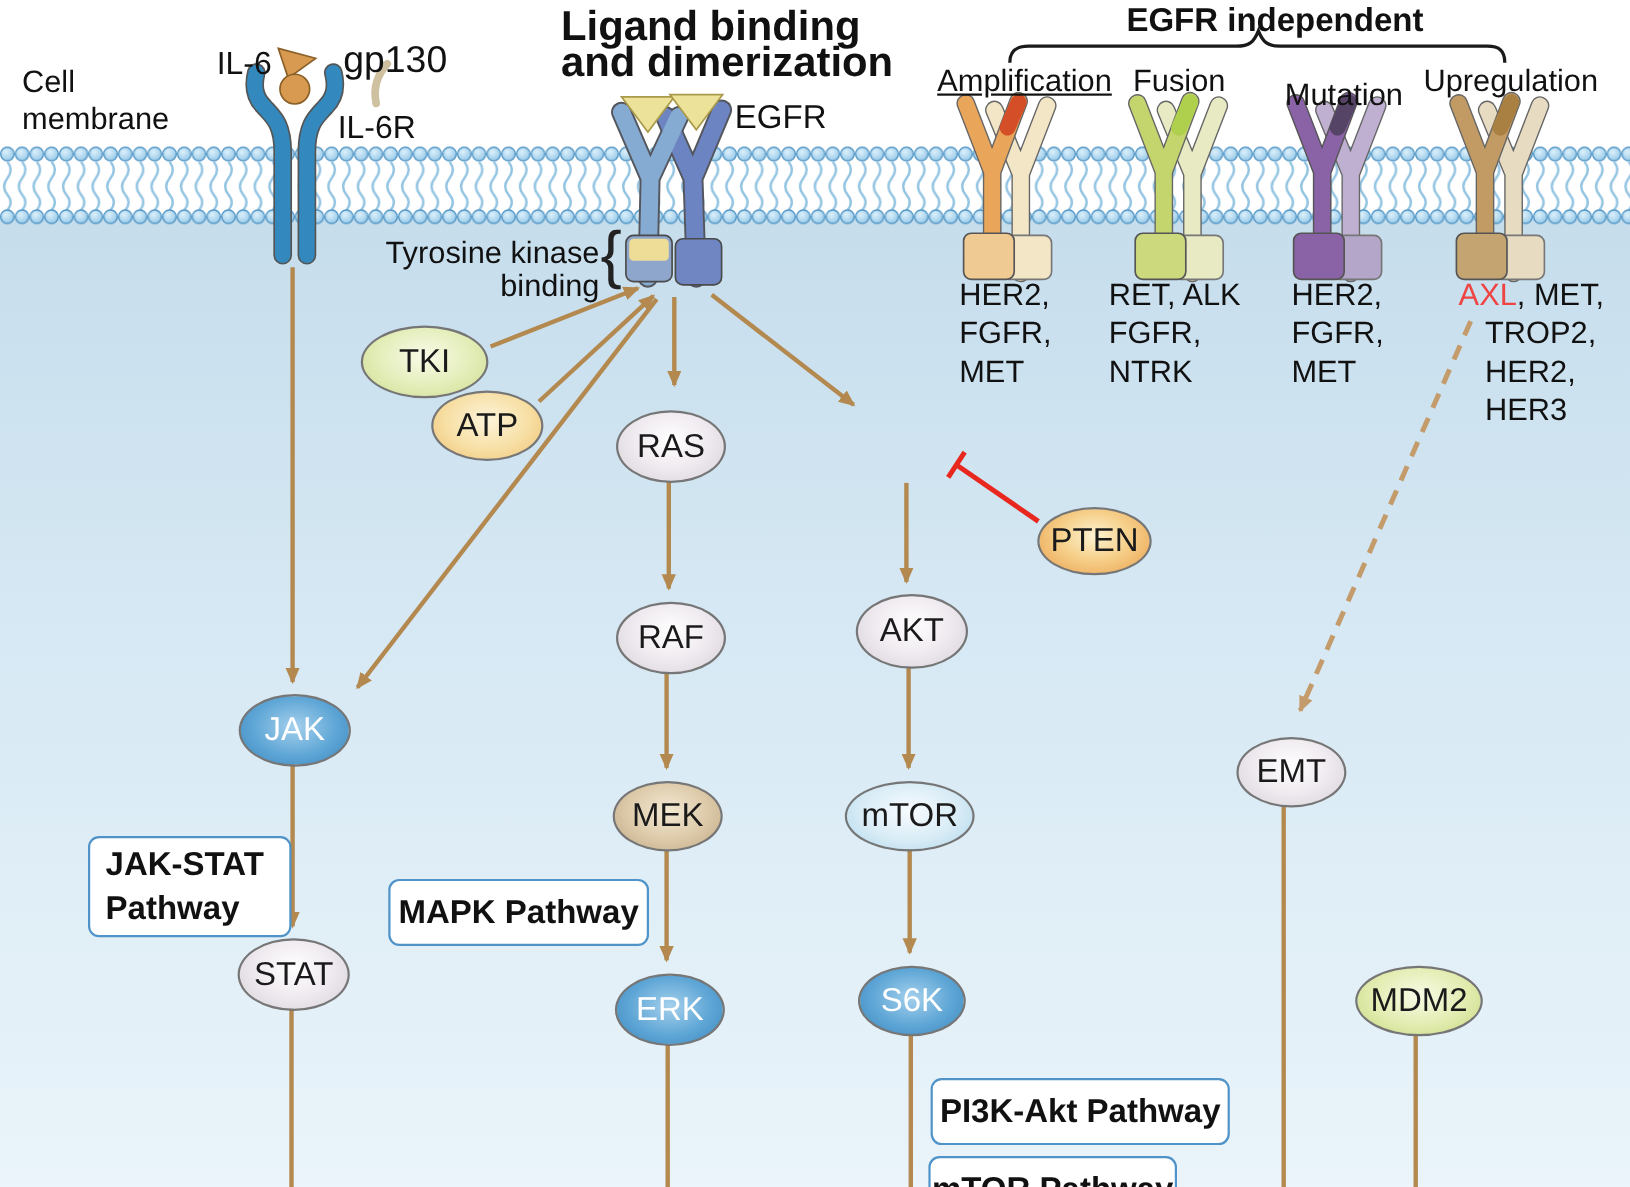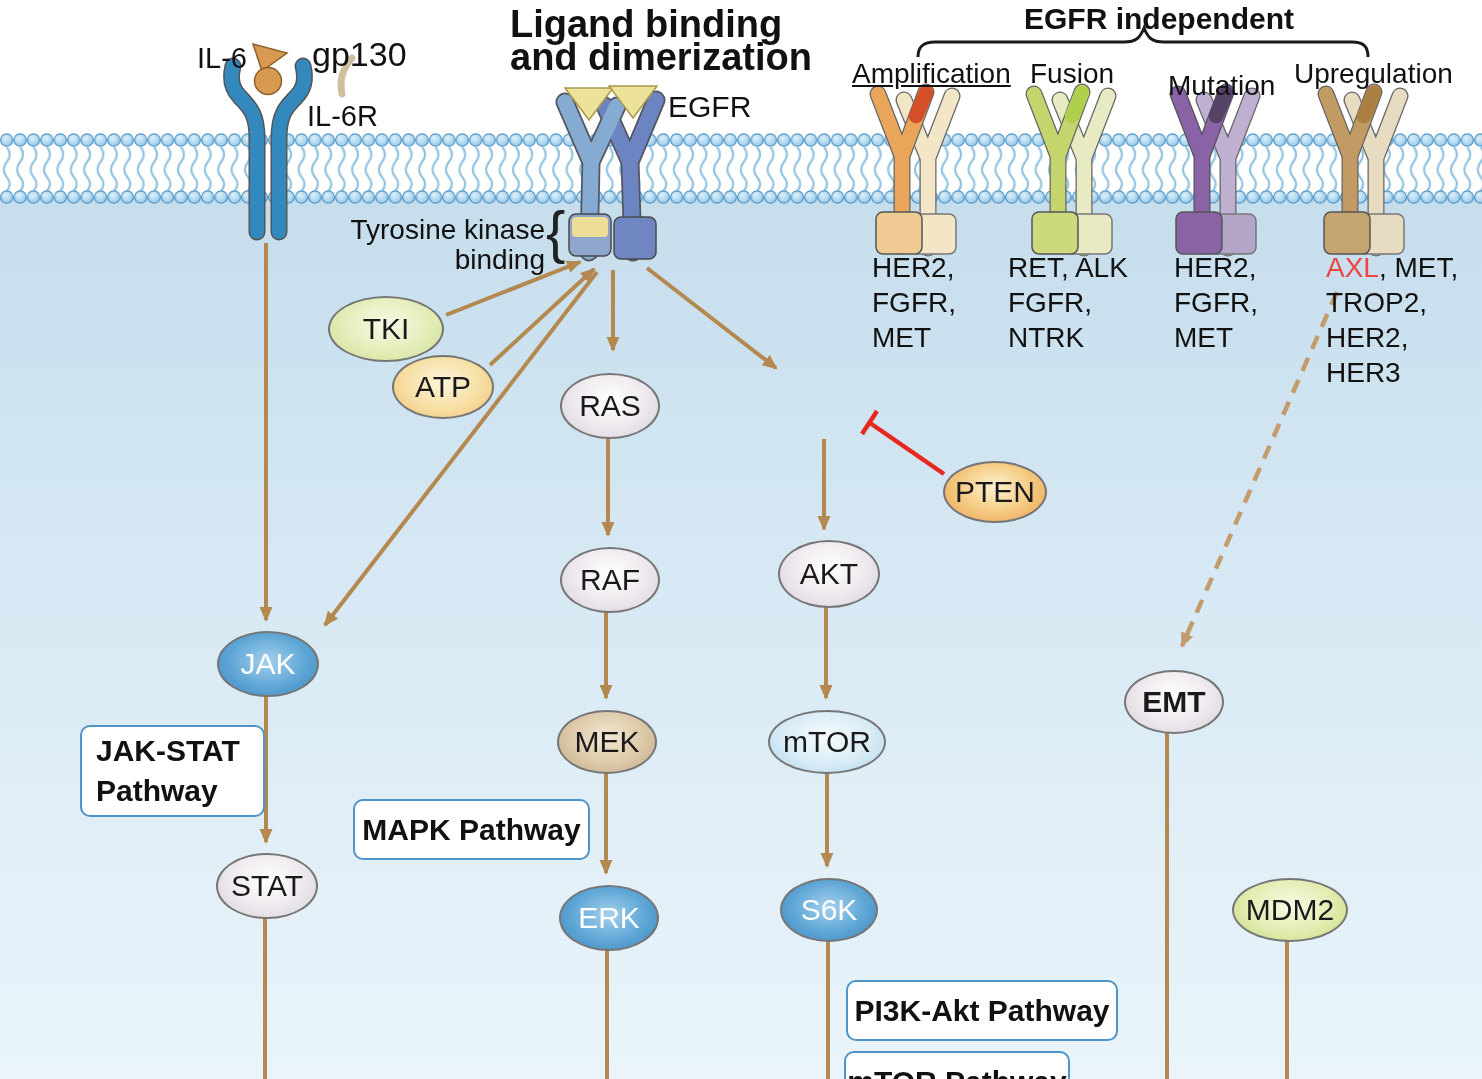--- a/index.html
+++ b/index.html
@@ -27,21 +27,21 @@
   .n-green{background:radial-gradient(ellipse at 50% 42%,#f8fbe8 0%,#e3edb8 55%,#ccdd8e 100%);}
   .n-atp  {background:radial-gradient(ellipse at 50% 42%,#fdf4da 0%,#f7dfa4 55%,#efc072 100%);}
   .n-pten {background:radial-gradient(ellipse at 50% 42%,#fdf2d2 0%,#f6d08a 45%,#ea9f4e 100%);}
   .n-mdm2 {background:radial-gradient(ellipse at 50% 42%,#f8fbe6 0%,#e2ecb0 55%,#c4d87e 100%);}
   .pbox{
     position:absolute;background:#ffffff;border:2px solid #4f93c8;border-radius:10px;
     font-weight:bold;font-size:30px;display:flex;align-items:center;
   }
   .genes{position:absolute;font-size:28px;line-height:35px;}
   .genes .red{color:#ef4444;}
-  .genes .indent{}
+  .genes .indent{margin-left:24px;}
 </style>
 </head>
 <body>
 
 <div class="canvas">
 
   <div class="cyto"></div>
 
   <svg class="layer" viewBox="0 0 1482 1079">
     <defs>
@@ -161,20 +161,24 @@
       <line x1="1167" y1="732" x2="1167" y2="1080"></line>
       <line x1="1287" y1="940" x2="1287" y2="1080"></line>
     </g>
     <line x1="1337" y1="292" x2="1182" y2="646" stroke="#c49b6a" stroke-width="4.5" stroke-dasharray="14 10" marker-end="url(#ahd)"></line>
     <g stroke="#e8281e" stroke-width="4.5" fill="none">
       <line x1="944" y1="474" x2="870" y2="423"></line>
       <line x1="877" y1="411" x2="862" y2="434"></line>
     </g>
   </svg>
 
+  <div class="lbl" style="left:20px;top:58px;">
+    <div>Cell</div>
+    <div>membrane</div>
+  </div>
 
   <div class="lbl" style="left:197px;top:42px;font-size:29px;">IL-6</div>
   <div class="lbl" style="left:312px;top:38px;font-size:34px;">gp130</div>
   <div class="lbl" style="left:307px;top:100px;font-size:29px;">IL-6R</div>
 
   <div class="lbl bold center" style="left:510px;top:8px;width:256px;font-size:38px;">
     <div>Ligand binding</div>
     <div>and dimerization</div>
   </div>
   <div class="lbl" style="left:668px;top:90px;font-size:30px;">EGFR</div>
@@ -219,24 +223,24 @@
   <div class="node n-atp" style="left:392px;top:355px;width:98px;height:60px;">ATP</div>
   <div class="node n-pten" style="left:943px;top:461px;width:100px;height:58px;">PTEN</div>
   <div class="node n-gray" style="left:560px;top:547px;width:96px;height:62px;">RAF</div>
   <div class="node n-gray" style="left:778px;top:540px;width:98px;height:64px;">AKT</div>
   <div class="node n-blue" style="left:217px;top:631px;width:98px;height:62px;">JAK</div>
   <div class="node n-tan" style="left:557px;top:710px;width:96px;height:60px;">MEK</div>
   <div class="node n-ltblue" style="left:768px;top:710px;width:114px;height:60px;">mTOR</div>
   <div class="node n-gray" style="left:216px;top:853px;width:98px;height:62px;">STAT</div>
   <div class="node n-blue" style="left:559px;top:885px;width:96px;height:62px;">ERK</div>
   <div class="node n-blue" style="left:780px;top:878px;width:94px;height:60px;">S6K</div>
-  <div class="node n-gray" style="left:1124px;top:670px;width:96px;height:60px;font-weight:bold;">EMT</div>
+  <div class="node n-gray" style="left:1124px;top:670px;width:96px;height:60px;">EMT</div>
   <div class="node n-mdm2" style="left:1232px;top:878px;width:112px;height:60px;">MDM2</div>
 
-  <div class="pbox" style="left:80px;top:725px;width:167px;height:88px;padding-left:14px;line-height:40px;">
+  <div class="pbox" style="left:80px;top:760px;width:167px;height:88px;padding-left:14px;line-height:40px;">
     <span>JAK-STAT Pathway</span>
   </div>
   <div class="pbox" style="left:353px;top:799px;width:233px;height:57px;justify-content:center;">
     <span>MAPK Pathway</span>
   </div>
   <div class="pbox" style="left:846px;top:980px;width:268px;height:57px;justify-content:center;">
     <span>PI3K-Akt Pathway</span>
   </div>
   <div class="pbox" style="left:844px;top:1051px;width:222px;height:60px;justify-content:center;align-items:flex-start;padding-top:12px;">
     <span>mTOR Pathway</span>

